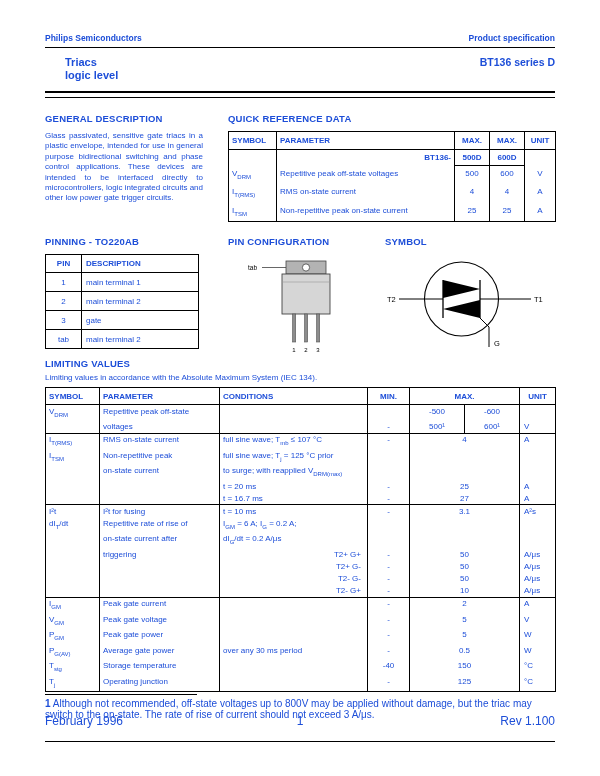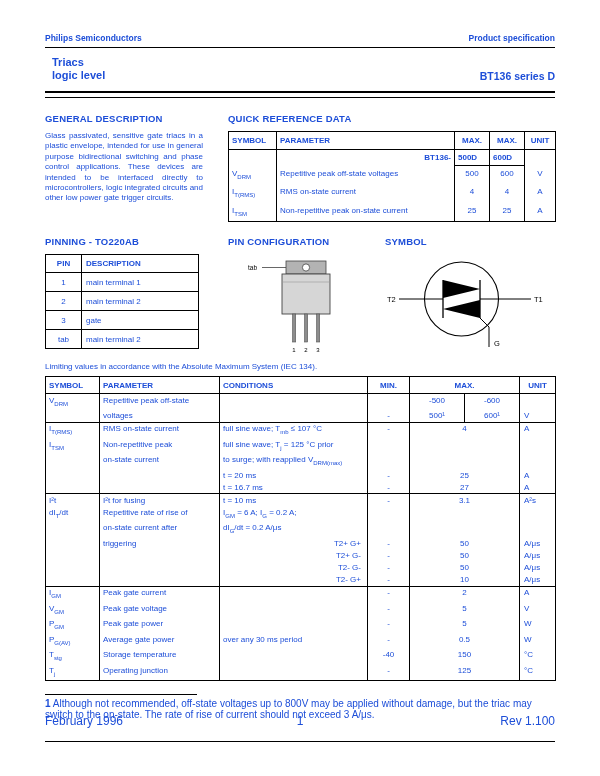--- a/index.html
+++ b/index.html
@@ -11,21 +11,21 @@
   .b { font-weight:bold; }
   .rule { position:absolute; left:45px; right:45px; border-top:1px solid #000; }
   .rule-hdr { top:47px; border-top-width:1.5px; }
   .rule-thick { top:91px; border-top-width:2.5px; }
   .rule-thin { top:97px; border-top-width:1px; }
   .rule-foot { top:741px; border-top-width:1px; }
 
   .hdr { position:absolute; left:45px; right:45px; top:33px; display:flex;
          justify-content:space-between; font-size:8.5px; font-weight:bold; }
 
-  .titleblk { position:absolute; left:52px; right:45px; top:56px; display:flex; justify-content:space-between;align-items:flex-end; }
+  .titleblk { position:absolute; left:65px; right:45px; top:56px; display:flex; justify-content:space-between; }
   .titleblk .t1 { font-size:11px; font-weight:bold; line-height:13px; }
   .titleblk .pn { font-size:10.5px; font-weight:bold; }
 
   .sec-h { font-size:9.5px; font-weight:bold; letter-spacing:0.2px; }
 
   .general { position:absolute; left:45px; top:113px; width:158px; }
   .general p { margin-top:7px; font-size:8px; line-height:10.4px; text-align:justify; }
 
   table { border-collapse:collapse; table-layout:fixed; width:100%; }
   td, th { font-size:8px; vertical-align:top; }
@@ -33,21 +33,21 @@
 
   
   .qrd { position:absolute; left:228px; top:113px; width:327px; }
   .qrd table { margin-top:7px; border:1px solid #000; }
   .qrd th { border:1px solid #000; text-align:left; padding:4px 3px; }
   .qrd th.ctr { text-align:center; }
   .qrd td { padding:2px 3px; white-space:nowrap; overflow:hidden; line-height:11px; }
   .qrd td.c1, .qrd td.c2, .qrd td.c3, .qrd td.c4 { border-right:1px solid #000; }
   .qrd td.r { text-align:right; }
   .qrd td.ctr { text-align:center; }
-  .qrd td.bb { border-bottom:1px solid #000; text-align:left; }
+  .qrd td.bb { border-bottom:1px solid #000; text-align:center; }
 
   
   .pinning { position:absolute; left:45px; top:236px; width:153px; }
   .pinning table { margin-top:7px; border:1px solid #000;padding-left:23px; }
   .pinning th { border:1px solid #000; padding:4px 4px; }
   .pinning th.pc { text-align:center; }
   .pinning th.pd { text-align:left; }
   .pinning td { border:1px solid #000; padding:4.5px 4px; }
   .pinning td.pc { text-align:center; }
 
@@ -229,20 +229,21 @@
       <polygon points="58,27 58,45 95,36" fill="#000"></polygon>
       <polygon points="95,47 95,65 58,56" fill="#000"></polygon>
       <polyline points="95,65 104,74 104,94" fill="none" stroke="#000" stroke-width="1"></polyline>
       <text x="2" y="49" font-size="7.5">T2</text>
       <text x="149" y="49" font-size="7.5">T1</text>
       <text x="109" y="93" font-size="7.5">G</text>
     </svg>
   </div>
 
   <div class="lim">
+    <div class="sec-h">LIMITING VALUES</div>
     <div class="intro">Limiting values in accordance with the Absolute Maximum System (IEC 134).</div>
     <table>
       <colgroup>
         <col style="width:54px">
           <col style="width:120px">
           <col style="width:148px">
         <col style="width:42px">
           <col style="width:55px">
           <col style="width:55px">
           <col style="width:36px">

